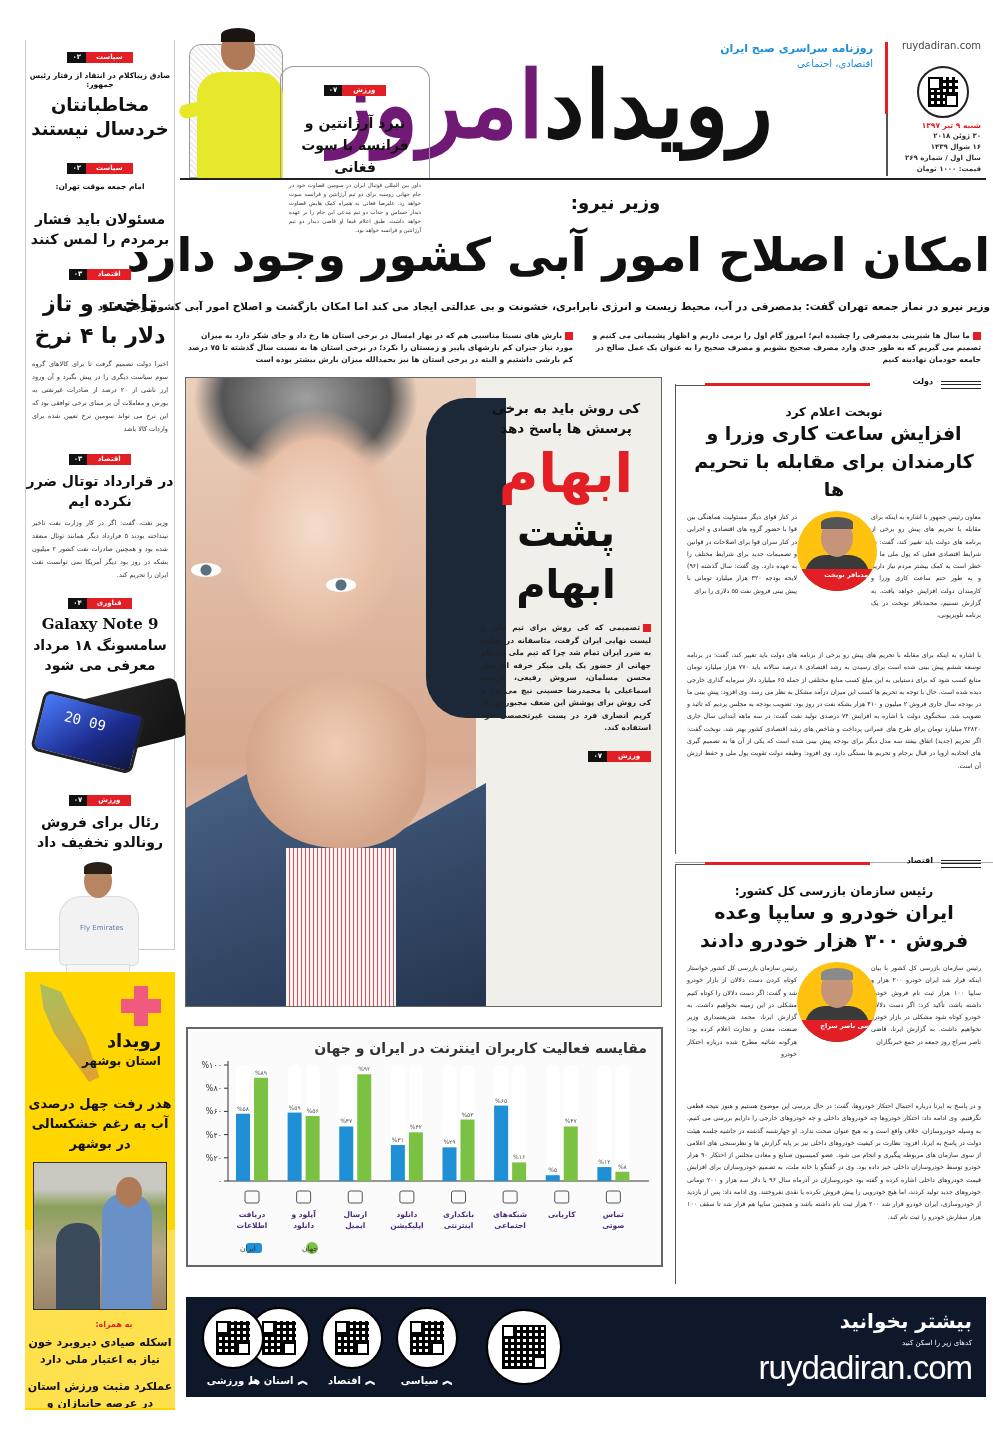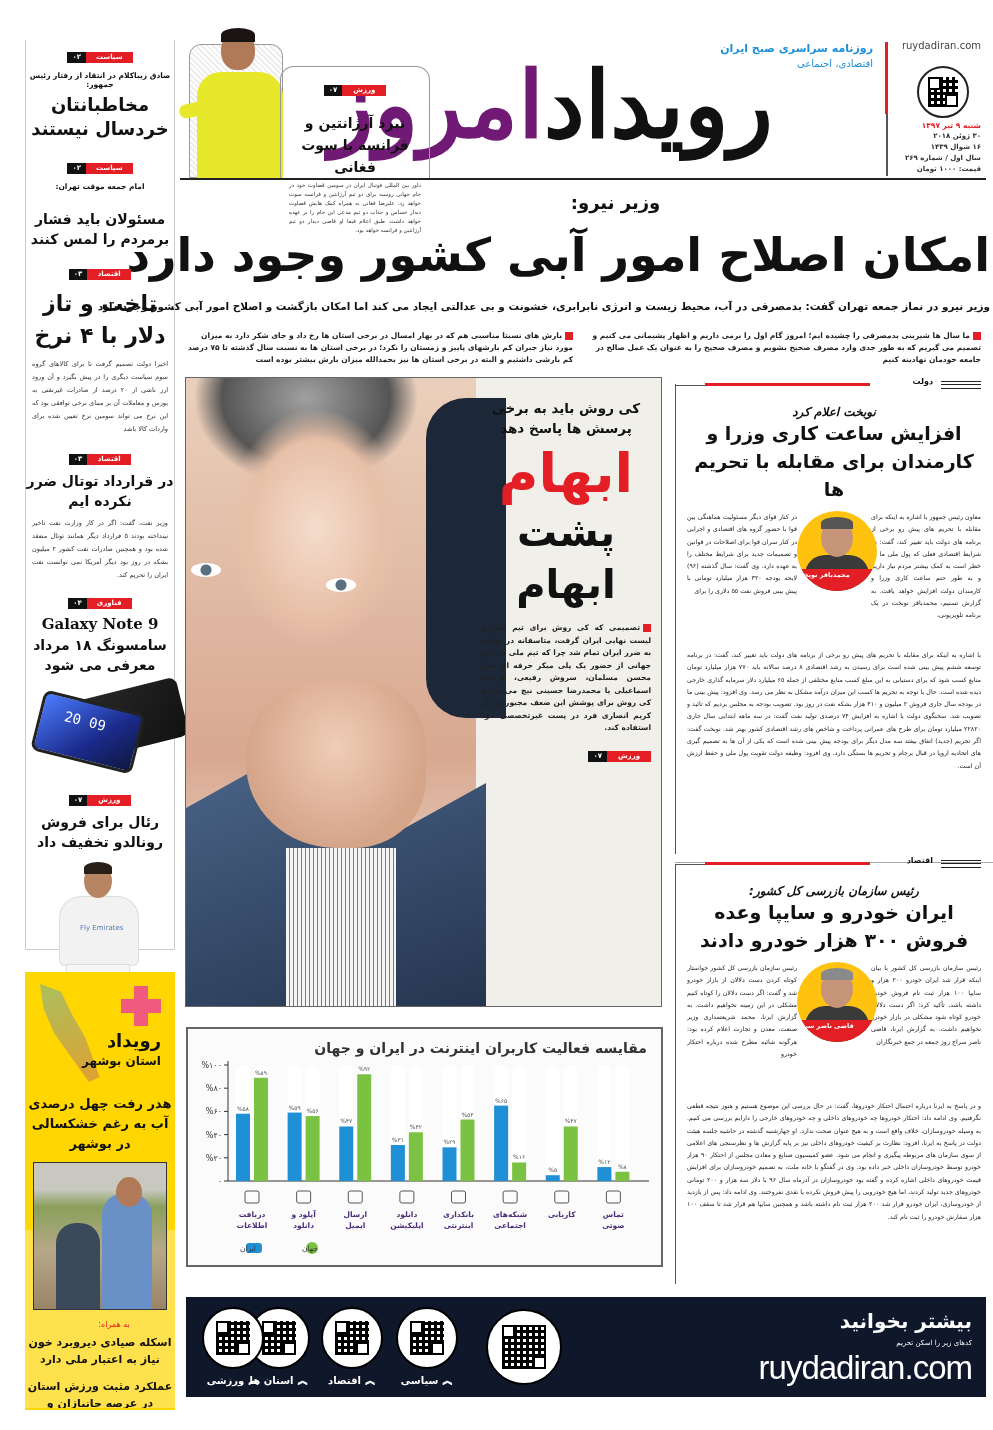--- a/index.html
+++ b/index.html
@@ -82,21 +82,21 @@
   .bushehr .cross { position: absolute; top: 14px; right: 14px; width: 40px; height: 40px; }
   .bushehr .cross::before { content: ""; position: absolute; left: 13px; top: 0; width: 14px; height: 40px; background: #f05a7e; }
   .bushehr .cross::after { content: ""; position: absolute; top: 13px; left: 0; width: 40px; height: 14px; background: #f05a7e; }
   .bushehr .brand { position: absolute; top: 58px; right: 14px; font-size: 18px; font-weight: bold; }
   .bushehr .prov { position: absolute; top: 82px; right: 14px; font-size: 12px; font-weight: bold; }
   .bushehr .title { position: absolute; top: 122px; left: 0; width: 150px; font-size: 13px; font-weight: bold; line-height: 20px; }
   .bushehr .photo { position: absolute; top: 190px; left: 8px; width: 134px; height: 148px; background: linear-gradient(180deg, #c8c8c0 0 18%, #8aa05c 30%, #b6a888 60%, #9a8468 100%); border: 1px solid #333; }
   .bushehr .photo .man { position: absolute; top: 30px; right: 14px; width: 50px; height: 116px; background: #6a90c8; border-radius: 22px 22px 0 0; }
   .bushehr .photo .manhead { position: absolute; top: 14px; right: 24px; width: 26px; height: 30px; background: #b07a58; border-radius: 50%; }
   .bushehr .photo .woman { position: absolute; top: 60px; left: 22px; width: 44px; height: 86px; background: #3a4a5a; border-radius: 20px 20px 0 0; }
-  .bushehr .also { position: absolute; top: 348px; width: 122px; color: #e31e24; font-size: 8px; font-weight: normal; }
+  .bushehr .also { position: absolute; top: 348px; width: 122px; color: #e31e24; font-size: 8px; font-weight: bold; }
   .bushehr .more { position: absolute; top: 362px; width: 150px; font-size: 11px; font-weight: bold; line-height: 17px; }
   .bushehr .bottomline { position: absolute; bottom: 0; left: 0; width: 150px; height: 2px; background: #ffd600; }
 
   
   .feature { position: absolute; top: 377px; left: 185px; width: 477px; height: 630px; border: 1px solid #666; overflow: hidden; background: #f0efe9; }
   .feature .face { position: absolute; top: 0; left: 0; width: 290px; height: 630px; background:
       radial-gradient(ellipse 120px 160px at 130px 150px, #f4dccc 0%, #e8c0a8 55%, transparent 75%),
       radial-gradient(ellipse 140px 110px at 120px 20px, #a0a0a0 0%, #555 60%, transparent 80%),
       linear-gradient(180deg, #ead0bc 0%, #d8a890 60%, #f6f2ea 100%); }
   .feature .eye { position: absolute; width: 30px; height: 14px; background: radial-gradient(circle at 50% 50%, #5a7080 0 5px, #fff 6px 14px); border-radius: 50%; }
@@ -114,32 +114,32 @@
 
   
   .r-article { position: absolute; left: 675px; width: 318px; }
   .r-rule { position: relative; height: 14px; }
   .r-rule .gray { position: absolute; top: 8px; left: 0; width: 30px; height: 1px; background: #555; }
   .r-rule .redbar { position: absolute; top: 6px; left: 30px; width: 165px; height: 3px; background: #e31e24; }
   .r-rule .label { position: absolute; top: 0; right: 60px; font-size: 8px; font-weight: bold; }
   .r-rule .lines { position: absolute; top: 4px; right: 12px; width: 40px; height: 8px; border-top: 1px solid #222; border-bottom: 1px solid #222; }
   .r-rule .lines::after { content: ""; position: absolute; top: 2px; left: 0; width: 40px; height: 1px; background: #222; }
   .r-vline { position: absolute; left: 675px; width: 1px; background: #555; }
-  .r-kicker { text-align: center; font-size: 12px; font-weight: bold; margin-top: 14px; font-style: italic; }
+  .r-kicker { text-align: center; font-size: 12px; font-weight: bold; margin-top: 14px; }
   .r-title { text-align: center; font-size: 19px; font-weight: bold; line-height: 28px; padding: 0 10px; }
   .r-body { position: relative; margin-top: 8px; height: 380px; }
   .r-col { position: absolute; top: 0; width: 110px; font-size: 6.3px; line-height: 12.3px; text-align: justify; color: #222; }
   .r-col.right { right: 12px; }
   .r-col.left { left: 12px; }
   .r-col.full { top: 138px; width: 294px; }
   .portrait { position: absolute; top: 0; left: 122px; width: 80px; height: 80px; border-radius: 50%; background: #ffc20e; overflow: hidden; }
   .portrait .p-head { position: absolute; top: 8px; left: 24px; width: 32px; height: 38px; border-radius: 50%; background: #c59479; }
   .portrait .p-hair { position: absolute; top: 6px; left: 24px; width: 32px; height: 12px; border-radius: 50% 50% 0 0; background: #555; }
   .portrait .p-suit { position: absolute; top: 44px; left: 8px; width: 64px; height: 40px; background: #3a3a3a; border-radius: 20px 20px 0 0; }
-  .portrait .p-name { position: absolute; bottom: 0; left: 0; width: 80px; height: 22px; background: #e31e24; color: #fff; font-size: 6.5px; font-weight: bold; text-align: left; line-height: 9px; padding-top: 2px; }
+  .portrait .p-name { position: absolute; bottom: 0; left: 0; width: 80px; height: 22px; background: #e31e24; color: #fff; font-size: 6.5px; font-weight: bold; text-align: right; line-height: 9px; padding-top: 2px; }
 
   .divider-h { position: absolute; left: 675px; width: 318px; height: 1px; background: #aaa; }
 
   
   .chart-box { position: absolute; top: 1027px; left: 186px; width: 477px; height: 240px; border: 2px solid #666; background: #fbfbfb; }
   .chart-box svg { position: absolute; top: 0; left: 0; }
 
   
   .banner { position: absolute; top: 1297px; left: 186px; width: 800px; height: 100px; background: #0f172a; }
   .banner-title { position: absolute; top: 12px; right: 14px; color: #fff; font-size: 20px; font-weight: bold; }
@@ -443,21 +443,21 @@
       <text x="425.375" y="199" text-anchor="middle" font-size="7.5" font-weight="bold" fill="#4b2e7a" direction="rtl" font-family="DejaVu Sans, sans-serif">صوتی</text>
       <rect x="58" y="214" width="16" height="10" rx="3" fill="#1f8fd6"></rect>
       <text x="52" y="222" text-anchor="end" font-size="7.5" fill="#333" direction="rtl" font-family="DejaVu Sans, sans-serif">ایران</text>
       <circle cx="124" cy="219" r="6" fill="#7cc242"></circle>
       <text x="114" y="222" text-anchor="end" font-size="7.5" fill="#333" direction="rtl" font-family="DejaVu Sans, sans-serif">جهان</text>
     </svg>
 </div>
 
 <div class="banner">
   <div class="banner-title">بیشتر بخوانید</div>
-  <div class="banner-sub">کدهای زیر را اسکن تحریم</div>
+  <div class="banner-sub">کدهای زیر را اسکن کنید</div>
   <div class="banner-url">ruydadiran.com</div>
   <div class="bqr" style="top:12px;left:300px;width:76px;height:76px">
       <div class="qr"></div>
     </div>
 
   <div class="bqr" style="top:10px;left:210px;width:62px;height:62px">
       <div class="qr"></div>
     </div>
   <div class="bqr-label" style="left:196px"><span class="chev">︽</span><span>سیاسی</span></div>
 

